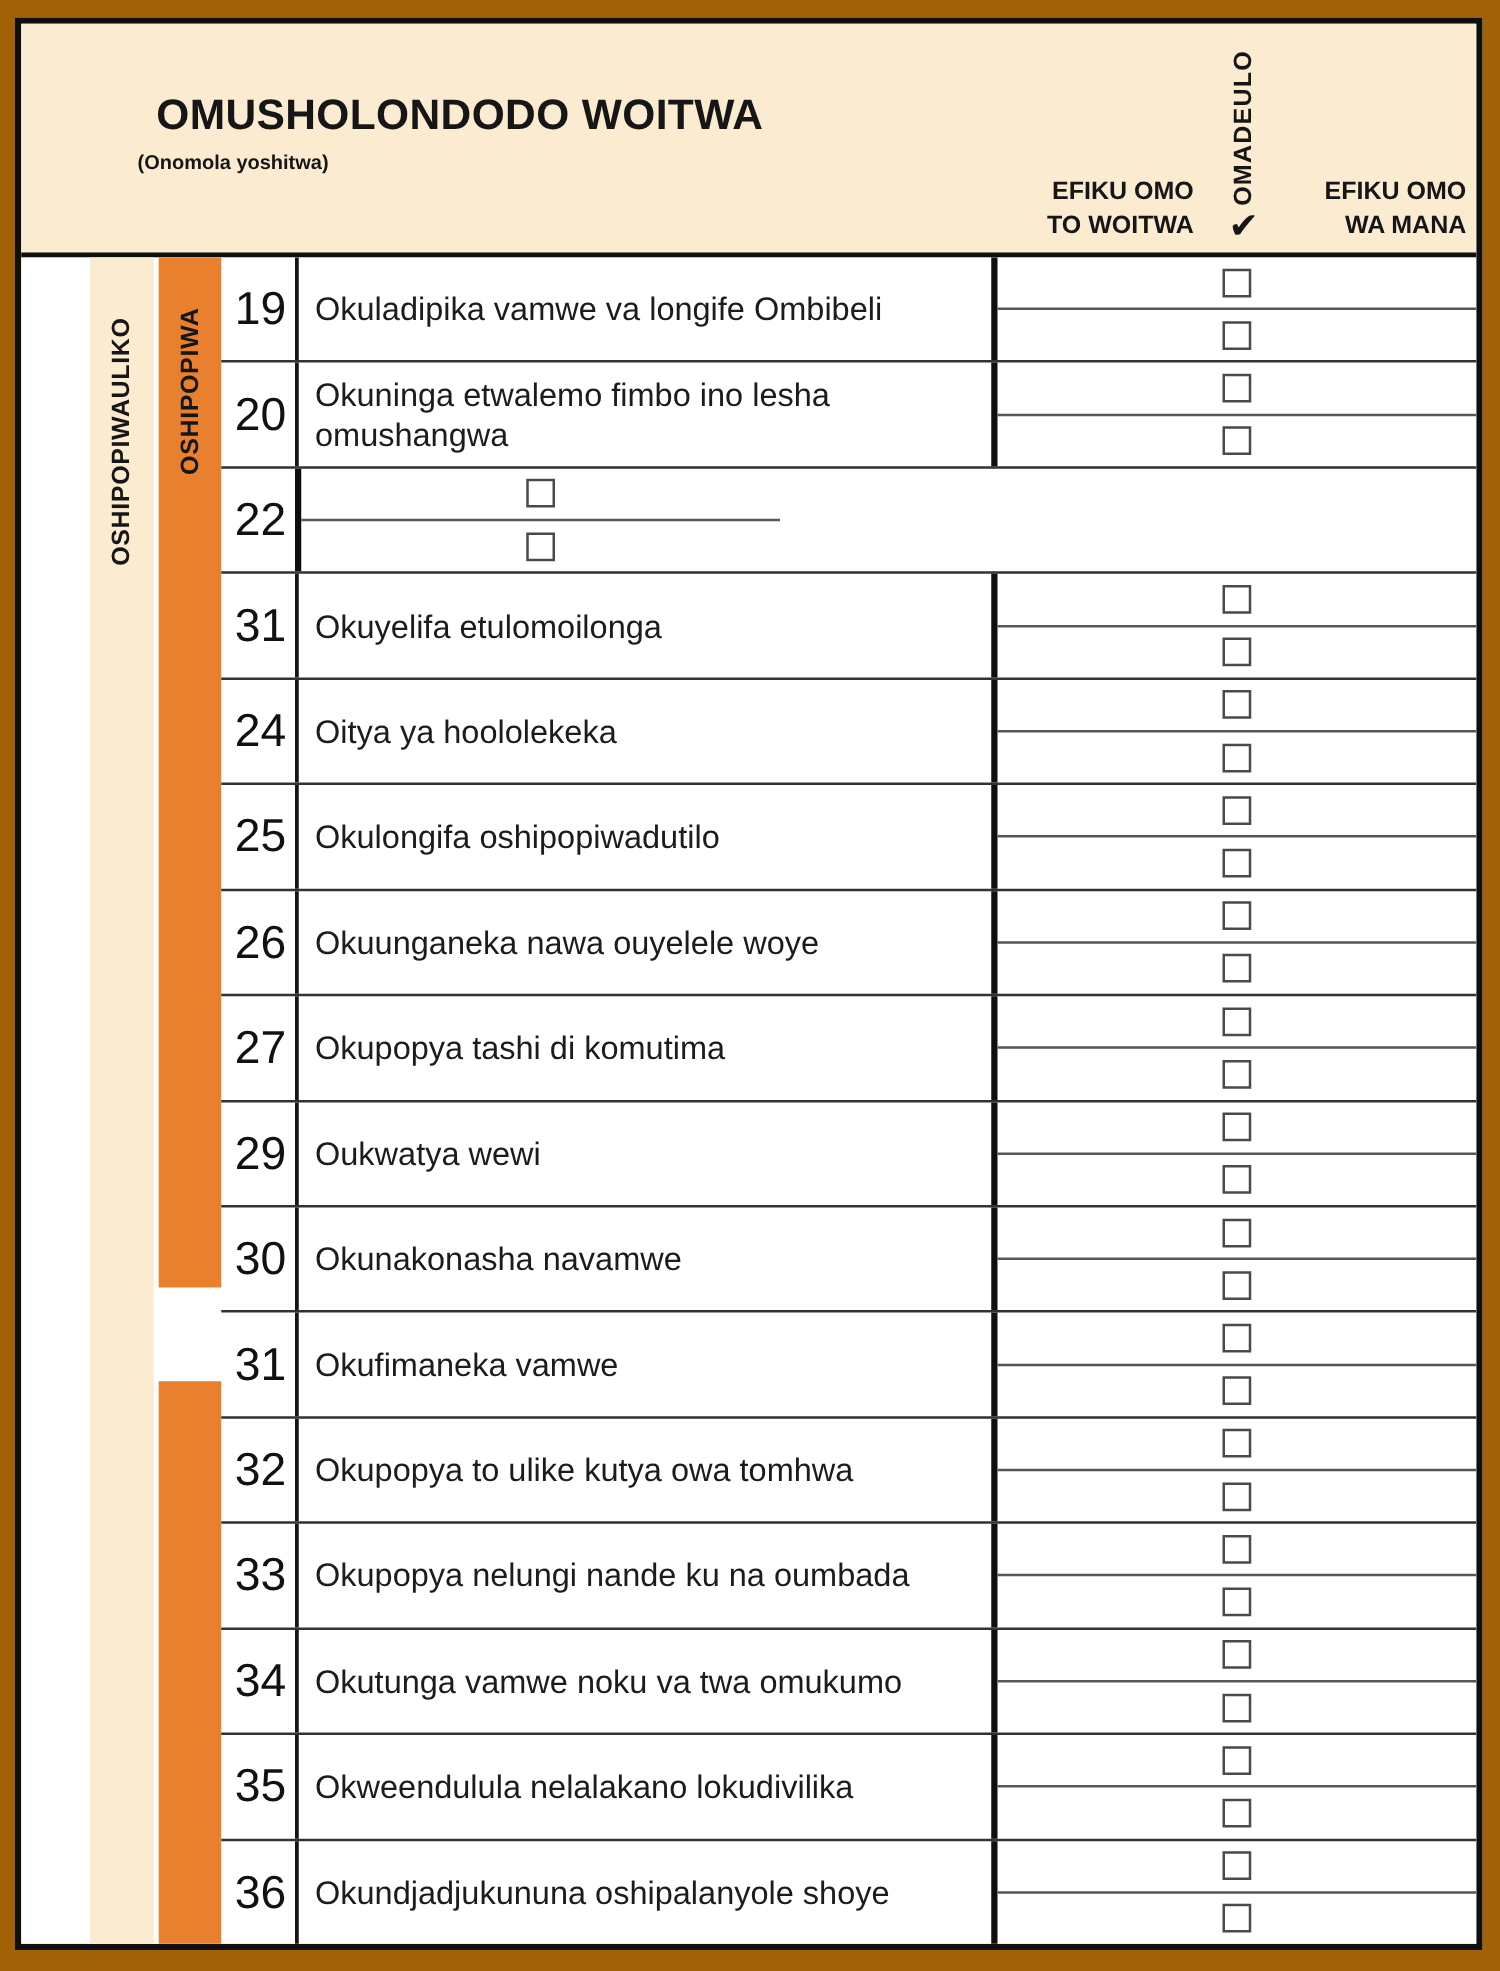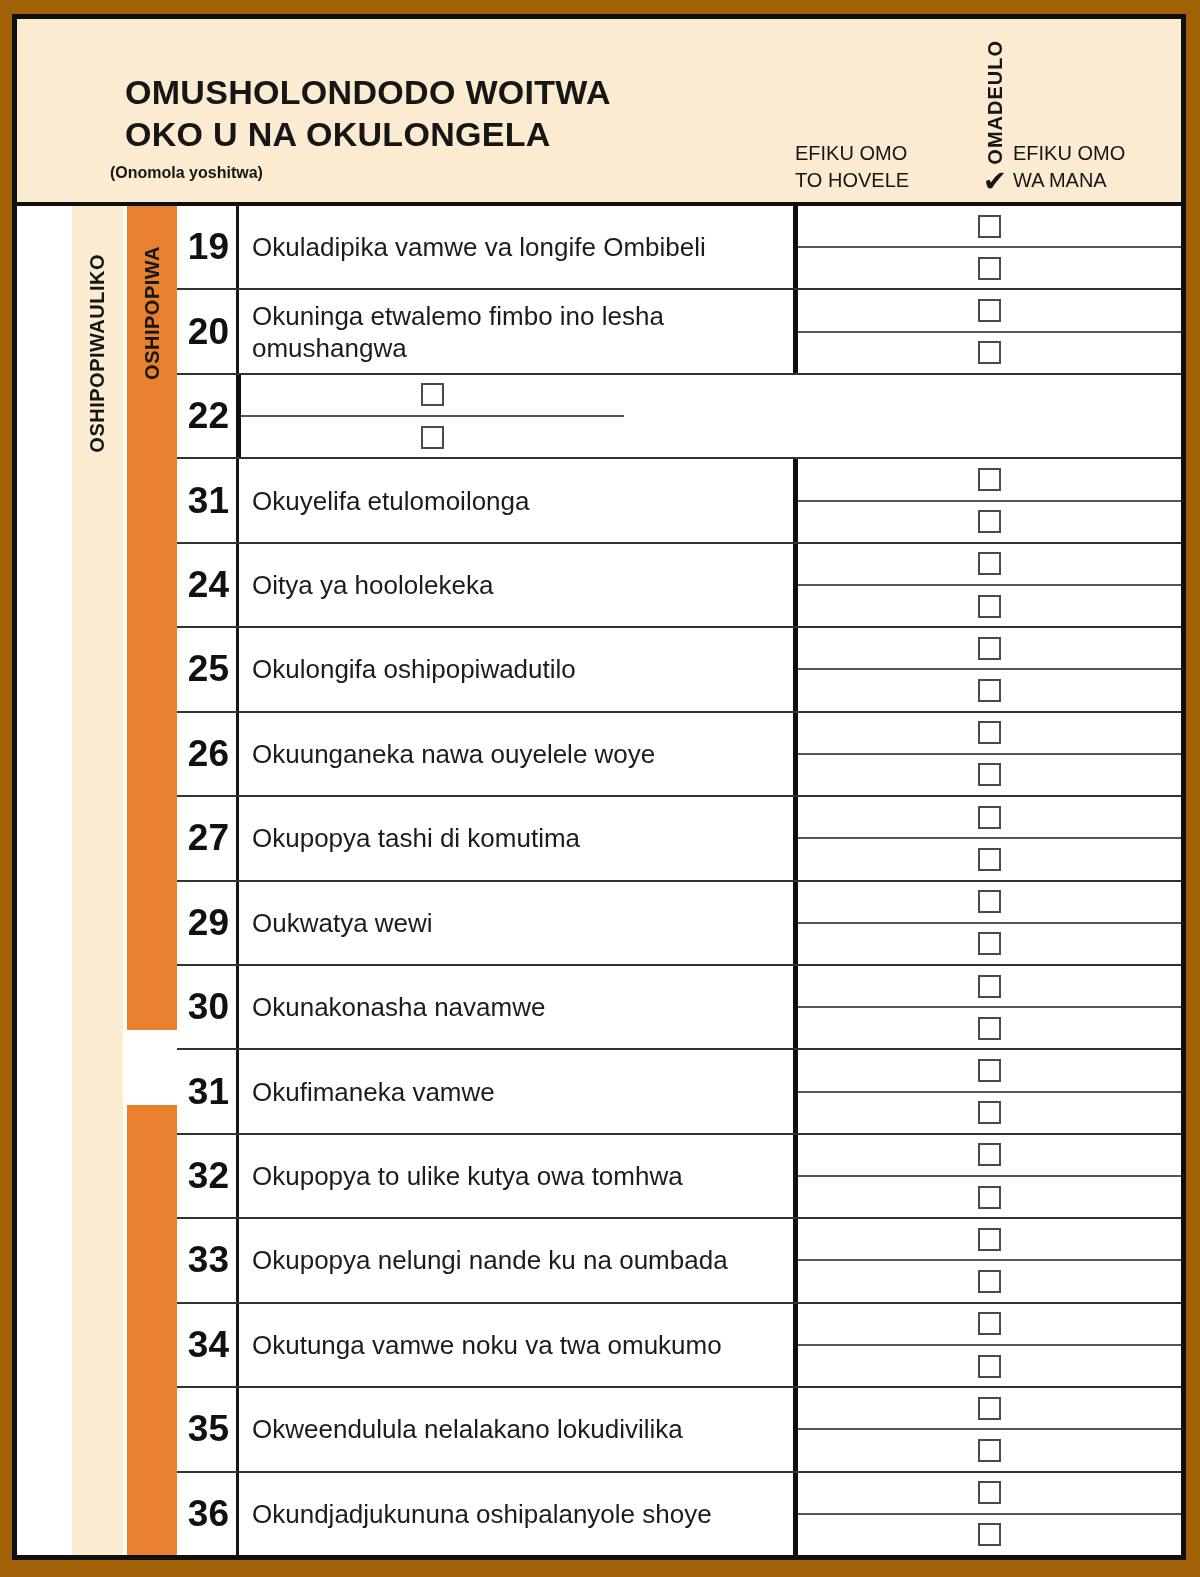--- a/index.html
+++ b/index.html
@@ -19,22 +19,22 @@
   .title-block { position:absolute; left:108px; top:52px; }
   .title {
     font-size:34px; font-weight:700; line-height:42px; letter-spacing:0.3px;
     color:#161616;
   }
   .subtitle {
     margin-top:9px; margin-left:-15px;
     font-size:16px; font-weight:700; color:#161616;
   }
   .col-head {
-    position:absolute; bottom:8px; width:160px; text-align:left;
-    font-size:20px; font-weight:400; line-height:27px; color:#161616;
+    position:absolute; bottom:8px; width:160px; text-align:right;
+    font-size:20px; font-weight:700; line-height:27px; color:#161616;
   }
   .col-head-start { left:778px; }
   .col-head-end   { left:996px; }
   .col-head-mid {
     position:absolute; bottom:5px; left:948px; width:60px;
     display:flex; flex-direction:column; align-items:center;
   }
   .vert-word {
     writing-mode:vertical-rl; transform:rotate(180deg);
     font-size:20px; font-weight:700; letter-spacing:1px; color:#161616;
@@ -58,21 +58,21 @@
   .label-inner { left:110px; width:50px; top:14px; height:186px; }
   .rows {
     position:absolute; left:160px; right:0; top:0; bottom:0;
     display:flex; flex-direction:column;
   }
   .row { flex:1 1 0; display:flex; border-bottom:2px solid #323232; min-height:0; }
   .row:last-child { border-bottom:none;border-radius:17px; }
   .num {
     width:59px; box-sizing:border-box; padding-right:7px;
     display:flex; align-items:center; justify-content:flex-end;
-    font-size:37px; font-weight:700; color:#111111; background:transparent;
+    font-size:37px; font-weight:400; color:#111111; background:transparent;
   }
   .task {
     flex:1; border-left:3px solid #151515; box-sizing:border-box;
     display:flex; align-items:center;
     padding-left:13px; padding-right:6px;
     font-size:26px; line-height:32px; color:#1c1c1c; white-space:pre-line;
   }
   .checks {
     width:388px; box-sizing:border-box; border-left:5px solid #0f0f0f;
     display:flex; flex-direction:column;
@@ -87,28 +87,27 @@
 </head>
 <body>
 
 <div class="page">
   <div class="sheet">
 
     <div class="header">
       <div class="title-block">
         <div class="title">
           <div>OMUSHOLONDODO WOITWA</div>
-          <div>OKO U NA OKULONGELA</div>
         </div>
         <div class="subtitle">(Onomola yoshitwa)</div>
       </div>
 
       <div class="col-head col-head-start">
         <div>EFIKU OMO</div>
-        <div>TO HOVELE</div>
+        <div>TO WOITWA</div>
       </div>
 
       <div class="col-head-mid">
         <div class="vert-word">OMADEULO</div>
         <div class="check-glyph">✔</div>
       </div>
 
       <div class="col-head col-head-end">
         <div>EFIKU OMO</div>
         <div>WA MANA</div>

